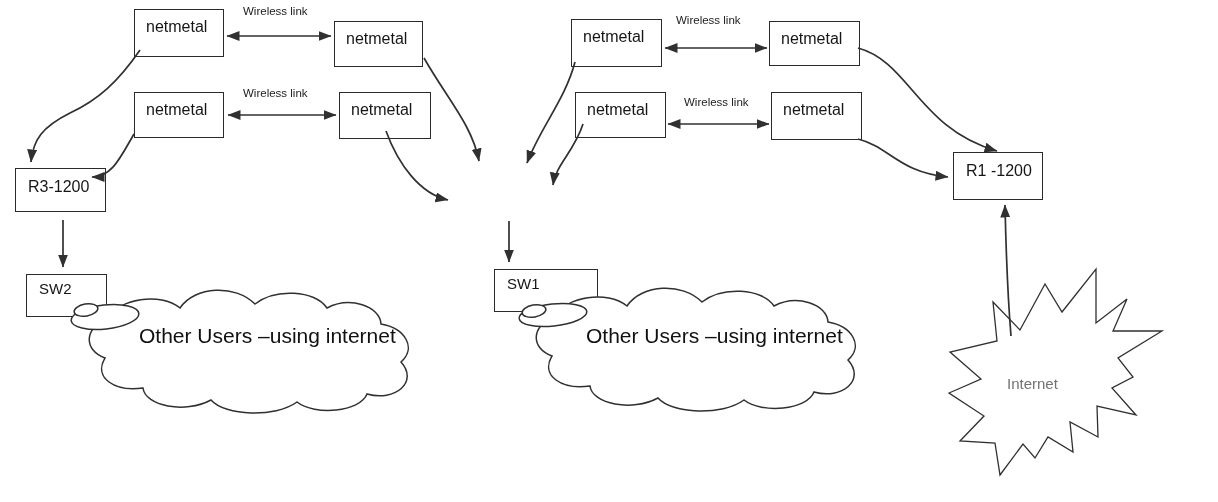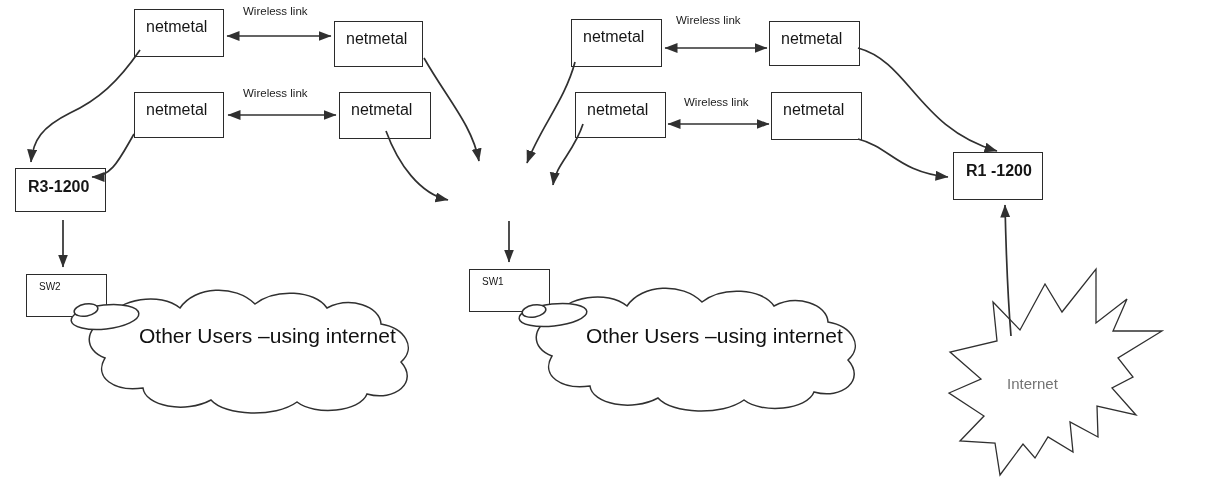--- a/index.html
+++ b/index.html
@@ -6,22 +6,22 @@
   #canvas{
     position:relative;width:1218px;height:502px;background:#ffffff;overflow:hidden;
     font-family:"Liberation Sans",sans-serif;color:#161616;
   }
   .box{
     position:absolute;border:1.5px solid #2b2b2b;background:transparent;
     box-sizing:border-box;font-size:16px;line-height:1.1;white-space:nowrap;
   }
   .box span{display:block;}
   .nm span{padding:8px 0 0 11px;}
-  .rt span{padding:9px 0 0 12px;font-weight:bold;}
-  .sw span{padding:6px 0 0 12px;font-size:10px;}
+  .rt span{padding:9px 0 0 12px;}
+  .sw span{padding:6px 0 0 12px;font-size:15px;}
   .lbl{position:absolute;white-space:nowrap;z-index:3;}
   .wl{font-size:11.5px;color:#1c1c1c;}
   .cloudtxt{font-size:21px;color:#111;}
   .webtxt{font-size:15px;color:#737373;}
   #wires{position:absolute;left:0;top:0;z-index:2;pointer-events:none;}
 </style>
 </head>
 <body>
 
 <div id="canvas">
@@ -54,21 +54,21 @@
   <div class="box rt" style="left:15px;top:168px;width:91px;height:44px">
       <span>R3-1200</span>
     </div>
   <div class="box rt" style="left:953px;top:152px;width:90px;height:48px">
       <span>R1 -1200</span>
     </div>
 
   <div class="box sw" style="left:26px;top:274px;width:81px;height:43px">
       <span>SW2</span>
     </div>
-  <div class="box sw" style="left:469px;top:269px;width:81px;height:43px">
+  <div class="box sw" style="left:494px;top:269px;width:104px;height:43px">
       <span>SW1</span>
     </div>
 
   <svg id="wires" width="1218" height="502" viewBox="0 0 1218 502">
     <defs>
       <marker id="arr" markerUnits="userSpaceOnUse" markerWidth="14" markerHeight="11" refX="12.5" refY="5" orient="auto-start-reverse">
         <path d="M0,0 L13,5 L0,10 Z" fill="#303030"></path>
       </marker>
     </defs>
 

